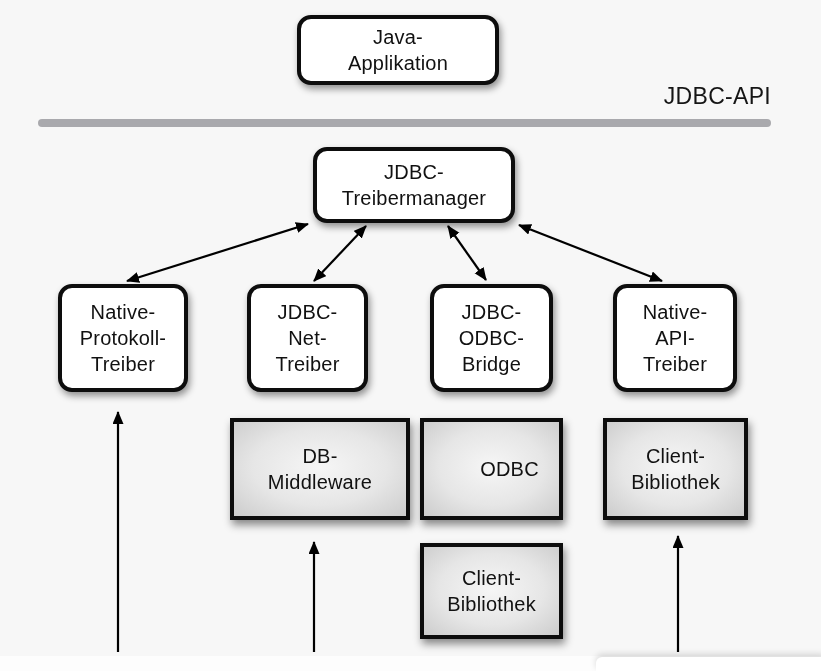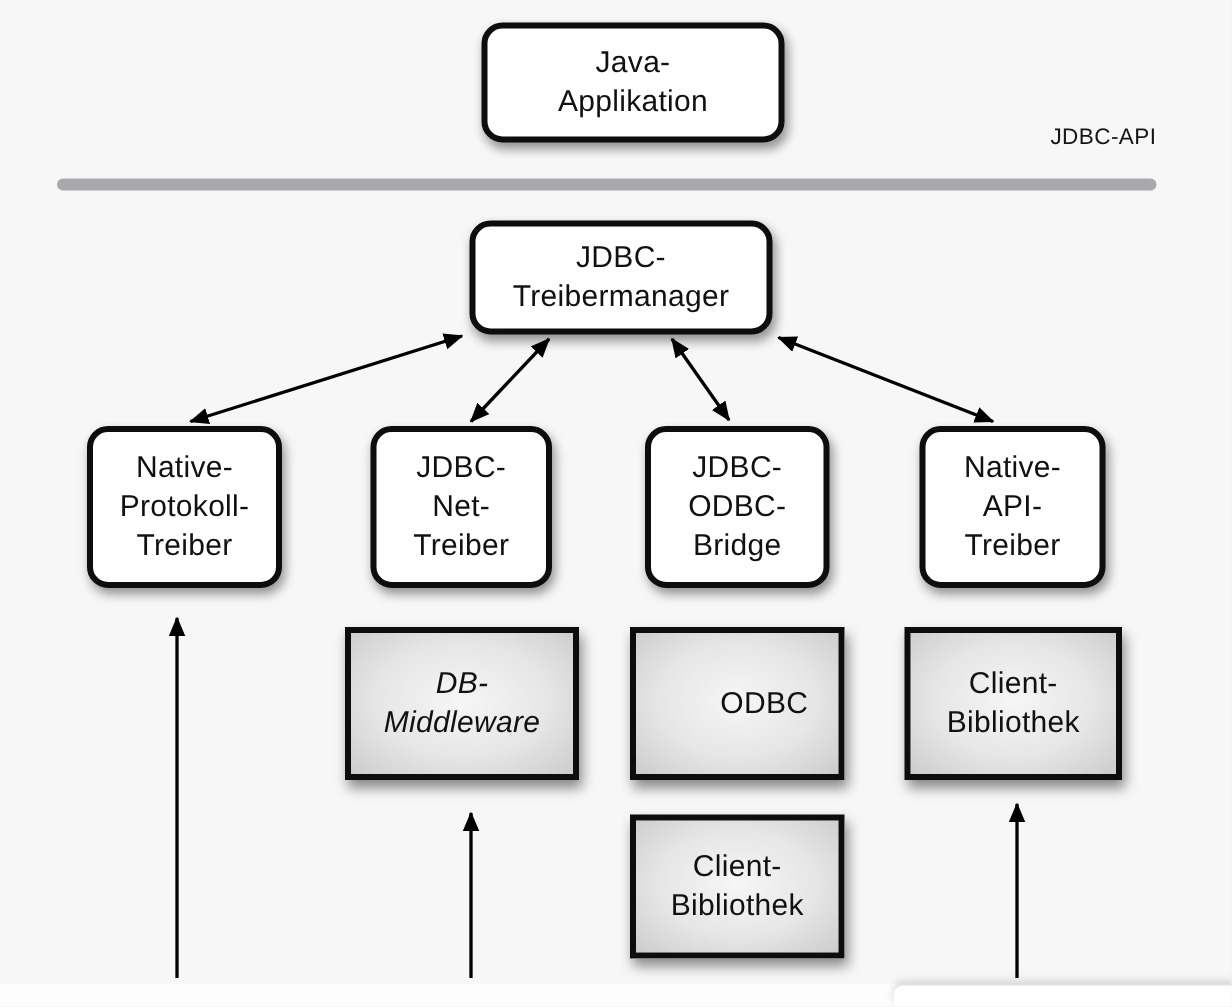--- a/index.html
+++ b/index.html
@@ -40,21 +40,21 @@
   .separator{
     position:absolute;
     left:38px;top:119px;width:733px;height:8px;
     background:#a9a9ad;
     border-radius:4px;
     z-index:1;
   }
   .api-label{
     position:absolute;
     top:83px;right:50px;
-    font-size:15px;
+    font-size:23px;
     color:#151515;
     letter-spacing:.3px;
     z-index:1;
   }
   .arrow-layer{
     position:absolute;left:0;top:0;width:821px;height:671px;
     z-index:3;
     pointer-events:none;
   }
   .bottom-strip{
@@ -65,27 +65,27 @@
   }
   .bottom-right-box{
     position:absolute;
     left:596px;top:657px;width:230px;height:14px;
     background:#ffffff;
     border-radius:6px 6px 0 0;
     box-shadow:0 -3px 6px rgba(0,0,0,.14);
     z-index:5;
   }
   
-  #n-java   {left:321px;top:15px; width:202px;height:80px;}
+  #n-java   {left:297px;top:15px; width:202px;height:70px;}
   #n-mgr    {left:313px;top:147px;width:202px;height:76px;}
   #n-d1     {left:58px; top:284px;width:130px;height:108px;}
   #n-d2     {left:247px;top:284px;width:121px;height:108px;}
   #n-d3     {left:430px;top:284px;width:123px;height:108px;}
   #n-d4     {left:613px;top:284px;width:124px;height:108px;}
-  #n-mw     {left:230px;top:418px;width:156px;height:102px;font-style:italic;}
+  #n-mw     {left:230px;top:418px;width:180px;height:102px;}
   #n-odbc   {left:420px;top:418px;width:143px;height:102px;padding-left:36px;}
   #n-clr    {left:603px;top:418px;width:145px;height:102px;}
   #n-clb    {left:420px;top:543px;width:143px;height:96px;}
 </style>
 </head>
 <body>
 
 <div class="canvas">
 
   <div class="separator"></div>

